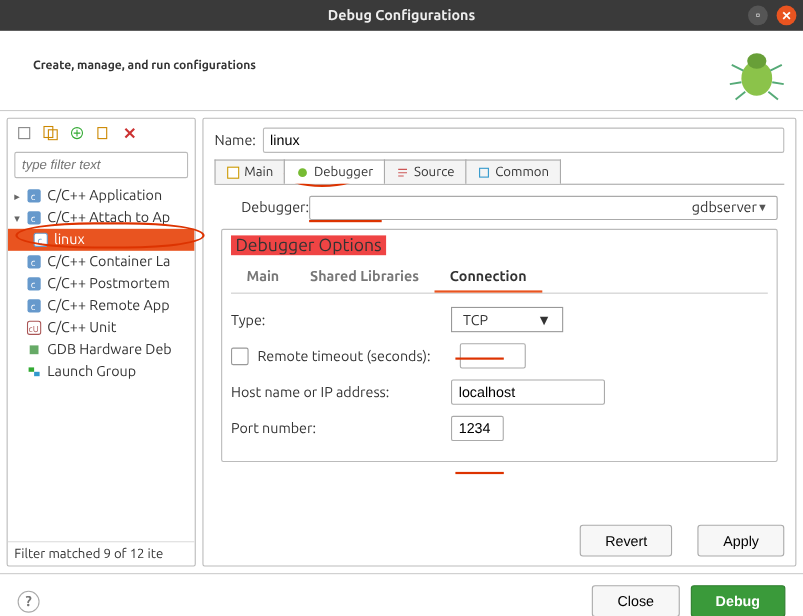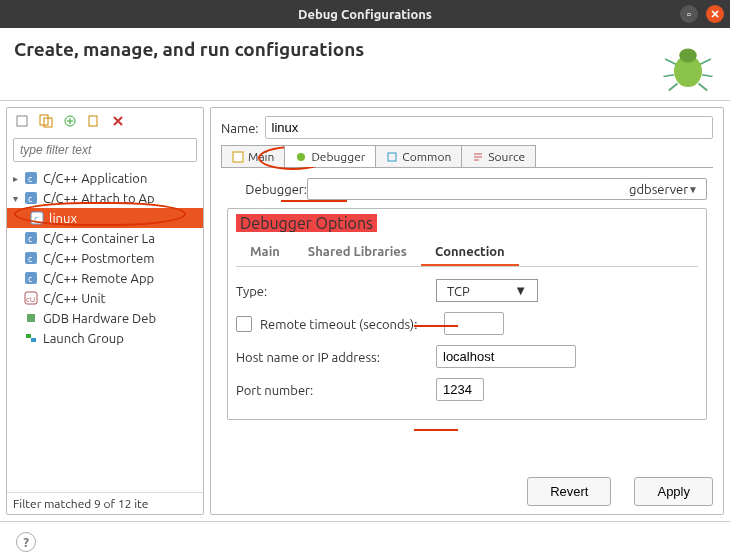--- a/index.html
+++ b/index.html
@@ -25,25 +25,25 @@
     font-weight: bold;
   }
   .titlebar .controls { position: absolute; right: 6px; display: flex; gap: 8px; }
   .tb-btn { width: 18px; height: 18px; border-radius: 50%; display:flex;align-items:center;justify-content:center;font-size:11px;color:#fff; }
   .tb-min { background:#555; }
   .tb-close { background:#e95420; }
   .header {
     display:flex; align-items:flex-start; justify-content:space-between;
     padding: 10px 14px 6px 14px; border-bottom:1px solid #ccc;
   }
-  .header h2 { margin:0; font-size:19px; font-weight:bold; }
+  .header h2 { margin:16px; font-size:11px; font-weight:bold; }
   .bug-icon { width:56px; height:56px; }
   .body { display:flex; padding:6px; height:420px; }
   .side {
-    width:198px; border:1px solid #bbb; border-radius:2px;
+    width:172px; border:1px solid #bbb; border-radius:2px;
     display:flex; flex-direction:column; margin-right:6px;
     position:relative; overflow:hidden;
   }
   .side-tools { display:flex; gap:6px; padding:4px 6px; align-items:center; }
   .tool { width:18px; height:18px; display:flex;align-items:center;justify-content:center; }
   .filter-input {
     margin:4px 6px; width:calc(100% - 12px); padding:4px 6px;
     border:1px solid #bbb; border-radius:2px; font-style:italic; color:#999; font-size:12px;
   }
   .tree { flex:1; overflow:hidden; padding:2px 0; }
@@ -261,29 +261,29 @@
         <span>Main</span>
       </div>
       <div class="tab active">
         <svg width="12" height="12">
             <circle cx="6" cy="6" r="4" fill="#7b3"></circle>
           </svg>
         <span>Debugger</span>
       </div>
       <div class="tab">
         <svg width="12" height="12">
-            <rect x="2" y="2" width="8" height="8" fill="none" stroke="#39c"></rect>
-          </svg>
-        <span>Common</span>
+            <path d="M2 3h8M2 6h8M2 9h5" stroke="#c55"></path>
+          </svg>
+        <span>Source</span>
       </div>
       <div class="tab">
         <svg width="12" height="12">
-            <path d="M2 3h8M2 6h8M2 9h5" stroke="#c55"></path>
-          </svg>
-        <span>Source</span>
+            <rect x="2" y="2" width="8" height="8" fill="none" stroke="#39c"></rect>
+          </svg>
+        <span>Common</span>
       </div>
     </div>
 
     <div class="tab-body">
       <div class="form-row">
         <label>Debugger:</label>
         <div class="combo">
           <span>gdbserver</span>
           <span class="caret">▼</span>
         </div>
@@ -322,19 +322,23 @@
 
     <div class="buttons-rt">
       <button class="btn">Revert</button>
       <button class="btn">Apply</button>
     </div>
   </div>
 </div>
 
 <div class="footer">
   <div class="help">?</div>
+  <div style="display:flex;gap:10px">
+    <button class="btn">Close</button>
+    <button class="btn primary">Debug</button>
+  </div>
 </div>
 
 <div class="anno circle" style="left:14px;top:202px;width:172px;height:24px;border-radius:50%/60%;"></div>
 <div class="anno circle" style="left:258px;top:146px;width:70px;height:24px;"></div>
 <div class="anno underline" style="left:281px;top:200px;width:66px;"></div>
 <div class="anno underline" style="left:414px;top:325px;width:44px;"></div>
 <div class="anno underline" style="left:414px;top:429px;width:44px;"></div>
 
 </body></html>

